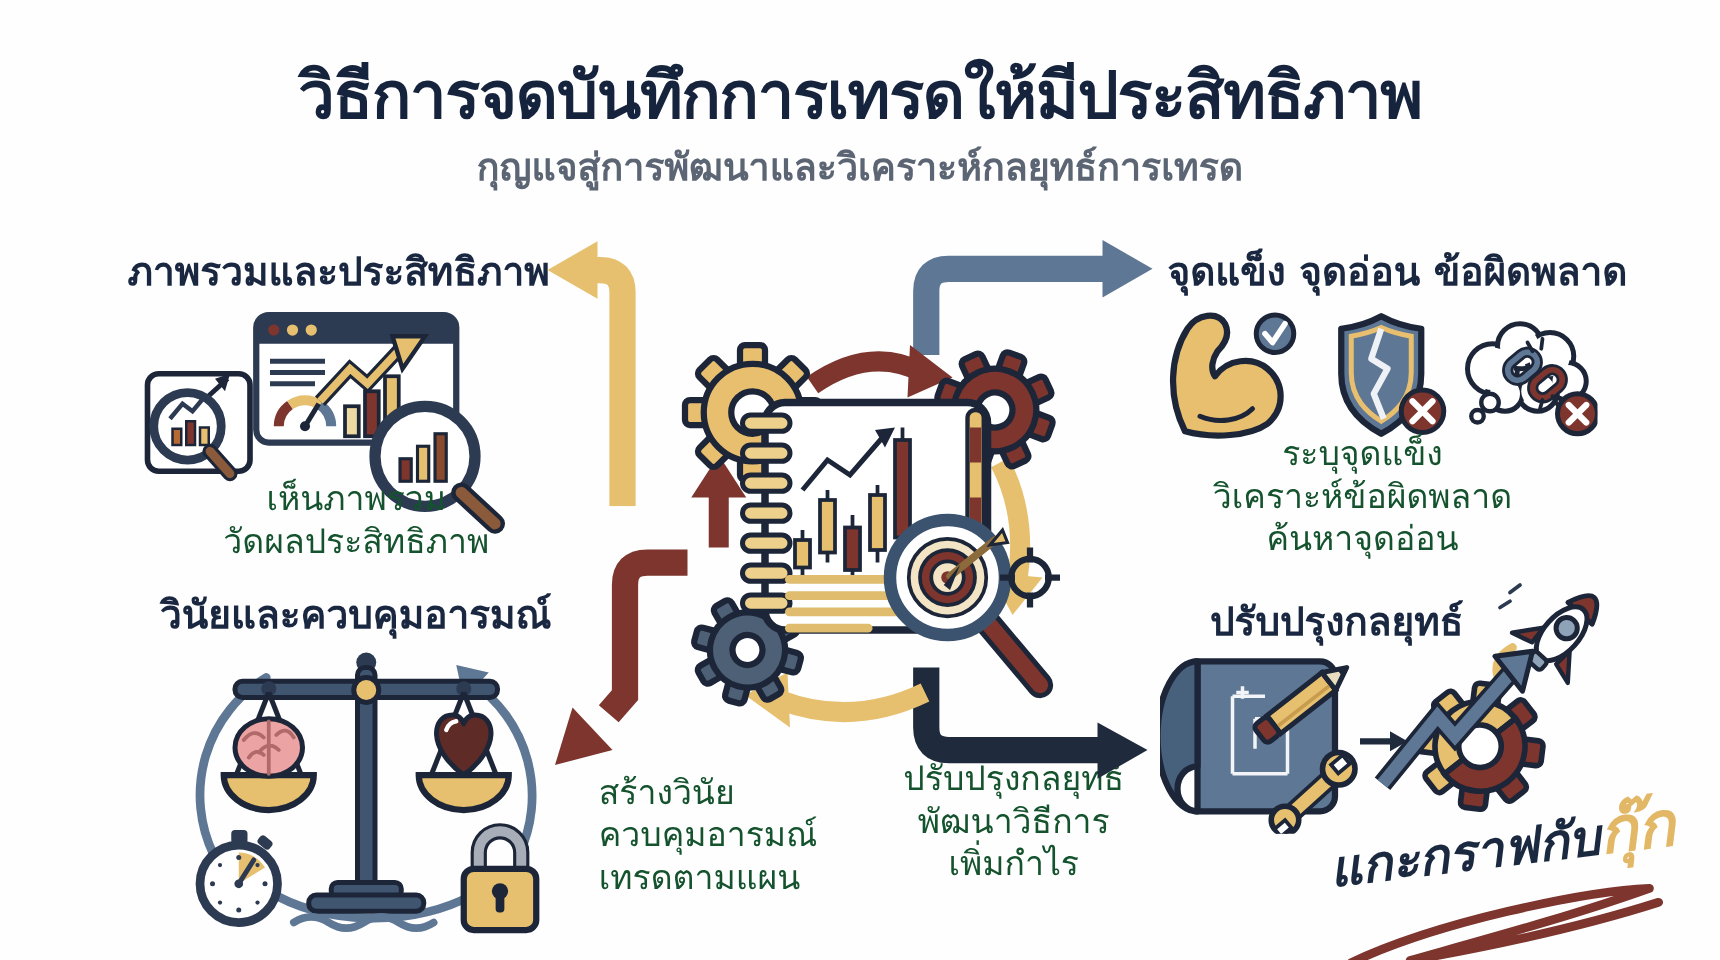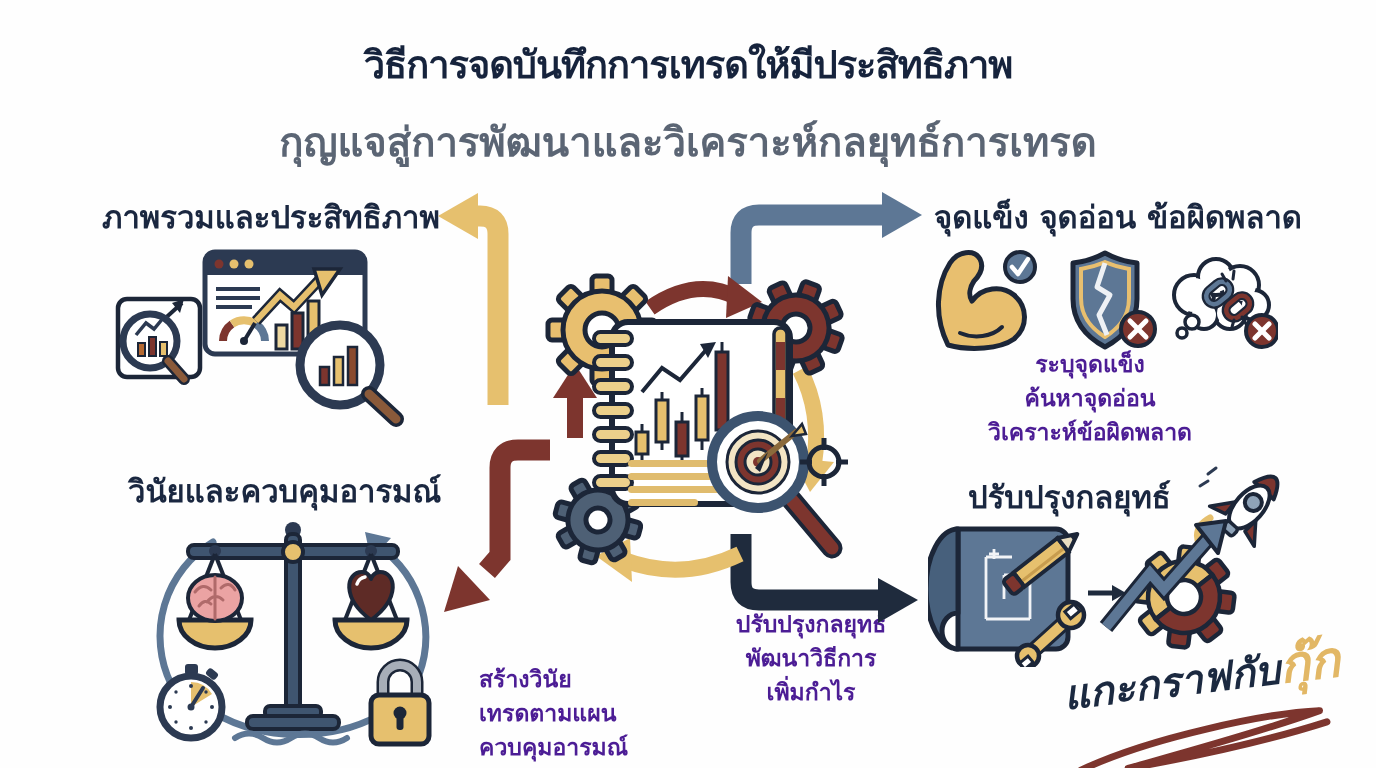--- a/index.html
+++ b/index.html
@@ -3,28 +3,28 @@
 <meta charset="utf-8">
 <style>
   html,body{margin:0;padding:0;background:#ffffff;}
   .canvas{
     position:relative;width:1376px;height:768px;overflow:hidden;
     background:#fefefe;font-family:"DejaVu Sans","Liberation Sans",sans-serif;
   }
   .abs{position:absolute;}
   .title{
     width:1376px;text-align:center;top:34px;left:0;
-    font-size:38px;font-weight:800;color:#16233c;letter-spacing:-1px;
+    font-size:52px;font-weight:800;color:#16233c;letter-spacing:-1px;
   }
   .subtitle{
     width:1376px;text-align:center;top:110px;left:0;
-    font-size:40px;font-weight:600;color:#5b6574;
+    font-size:30px;font-weight:600;color:#5b6574;
   }
   .qheading{font-size:31px;font-weight:800;color:#1a2740;white-space:nowrap;text-align:right;}
-  .caption{font-size:23px;font-weight:700;color:#4c1d95;line-height:34px;}
+  .caption{font-size:27px;font-weight:400;color:#14532d;line-height:34px;}
   .caption.center{text-align:center;}
   .sig{transform:rotate(-7deg);transform-origin:left bottom;}
   .sig-row{white-space:nowrap;font-style:italic;}
   .sig-main{font-size:40px;font-weight:700;color:#1b2940;}
   .sig-accent{font-size:50px;font-weight:800;color:#e2b765;}
   .bottom-strip{
     left:0;top:757px;width:1376px;height:11px;opacity:.55;
     background:repeating-linear-gradient(90deg,#d9d9d4 0 20px,#ececе8 20px 38px);
     background-color:#ececе8;
   }
@@ -79,20 +79,24 @@
     <g>
       <circle cx="232" cy="122" r="40" fill="#fff" stroke="#2c3a52" stroke-width="9"></circle>
       <rect x="212" y="124" width="9" height="18" fill="#7d352e" stroke="#1c2638" stroke-width="2.5"></rect>
       <rect x="226" y="114" width="9" height="28" fill="#e6c06e" stroke="#1c2638" stroke-width="2.5"></rect>
       <rect x="240" y="104" width="9" height="38" fill="#8a4a2e" stroke="#1c2638" stroke-width="2.5"></rect>
       <line x1="261" y1="151" x2="288" y2="176" stroke="#1c2638" stroke-width="16" stroke-linecap="round"></line>
       <line x1="261" y1="151" x2="288" y2="176" stroke="#8a5a3a" stroke-width="9" stroke-linecap="round"></line>
     </g>
   </svg>
 
+  <div class="abs caption center" style="left:163px;top:383px;width:244px;">
+    <div>เห็นภาพรวม</div>
+    <div>วัดผลประสิทธิภาพ</div>
+  </div>
 
   <svg class="abs" style="left:433px;top:190px;" width="120" height="215" viewBox="433 190 120 215">
     <path d="M498,405 L498,234 Q498,216 480,216 L476,216" fill="none" stroke="#e6c06e" stroke-width="21"></path>
     <polygon points="478,193 478,239 438,216" fill="#e6c06e"></polygon>
   </svg>
 
   <div class="abs qheading" style="left:934px;top:192px;">จุดแข็ง จุดอ่อน ข้อผิดพลาด</div>
 
   <svg class="abs" style="left:930px;top:247px;" width="348" height="108" viewBox="0 0 348 108">
 
@@ -146,22 +150,22 @@
       <circle cx="252" cy="86" r="5" fill="#fff" stroke="#1c2638" stroke-width="3.5"></circle>
       <circle cx="262" cy="75" r="7" fill="#fff" stroke="#1c2638" stroke-width="3.5"></circle>
       <circle cx="332" cy="84" r="16" fill="#7d352e" stroke="#1c2638" stroke-width="4"></circle>
       <line x1="325" y1="77" x2="339" y2="91" stroke="#fff" stroke-width="5" stroke-linecap="round"></line>
       <line x1="339" y1="77" x2="325" y2="91" stroke="#fff" stroke-width="5" stroke-linecap="round"></line>
     </g>
   </svg>
 
   <div class="abs caption center" style="left:950px;top:347px;width:280px;">
     <div>ระบุจุดแข็ง</div>
+    <div>วิเคราะห์ข้อผิดพลาด</div>
     <div>ค้นหาจุดอ่อน</div>
-    <div>วิเคราะห์ข้อผิดพลาด</div>
   </div>
 
   <svg class="abs" style="left:723px;top:190px;" width="202" height="100" viewBox="723 190 202 100">
     <path d="M741,284 L741,233 Q741,215 759,215 L884,215" fill="none" stroke="#5d7795" stroke-width="21"></path>
     <polygon points="882,192 882,238 922,215" fill="#5d7795"></polygon>
   </svg>
 
   <div class="abs qheading" style="left:128px;top:466px;">วินัยและควบคุมอารมณ์</div>
 
   <svg class="abs" style="left:143px;top:514px;" width="302" height="238" viewBox="0 0 302 238">
@@ -219,24 +223,24 @@
 
     <g>
       <path d="M240,184 V168 A17,17 0 0 1 274,168 V184" fill="none" stroke="#1c2638" stroke-width="13"></path>
       <path d="M240,184 V168 A17,17 0 0 1 274,168 V184" fill="none" stroke="#a7aeb8" stroke-width="8"></path>
       <rect x="228" y="181" width="58" height="49" rx="8" fill="#e6c06e" stroke="#1c2638" stroke-width="5"></rect>
       <circle cx="257" cy="199" r="6.5" fill="#1c2638"></circle>
       <rect x="253.5" y="200" width="7" height="16" rx="3" fill="#1c2638"></rect>
     </g>
   </svg>
 
-  <div class="abs caption" style="left:479px;top:618px;width:220px;margin-top:44px;">
+  <div class="abs caption" style="left:479px;top:618px;width:220px;">
     <div>สร้างวินัย</div>
+    <div>ควบคุมอารมณ์</div>
     <div>เทรดตามแผน</div>
-    <div>ควบคุมอารมณ์</div>
   </div>
 
   <svg class="abs" style="left:430px;top:436px;" width="130" height="192" viewBox="430 436 130 192">
     <path d="M550,450 L518,450 Q500,450 500,468 L500,556 L487,571" fill="none" stroke="#7d352e" stroke-width="21"></path>
     <polygon points="444,612 490,600 458,566" fill="#7d352e"></polygon>
   </svg>
 
   <div class="abs qheading" style="left:968px;top:472px;">ปรับปรุงกลยุทธ์</div>
 
   <svg class="abs" style="left:1188px;top:458px;" width="118" height="100" viewBox="0 0 118 100">

